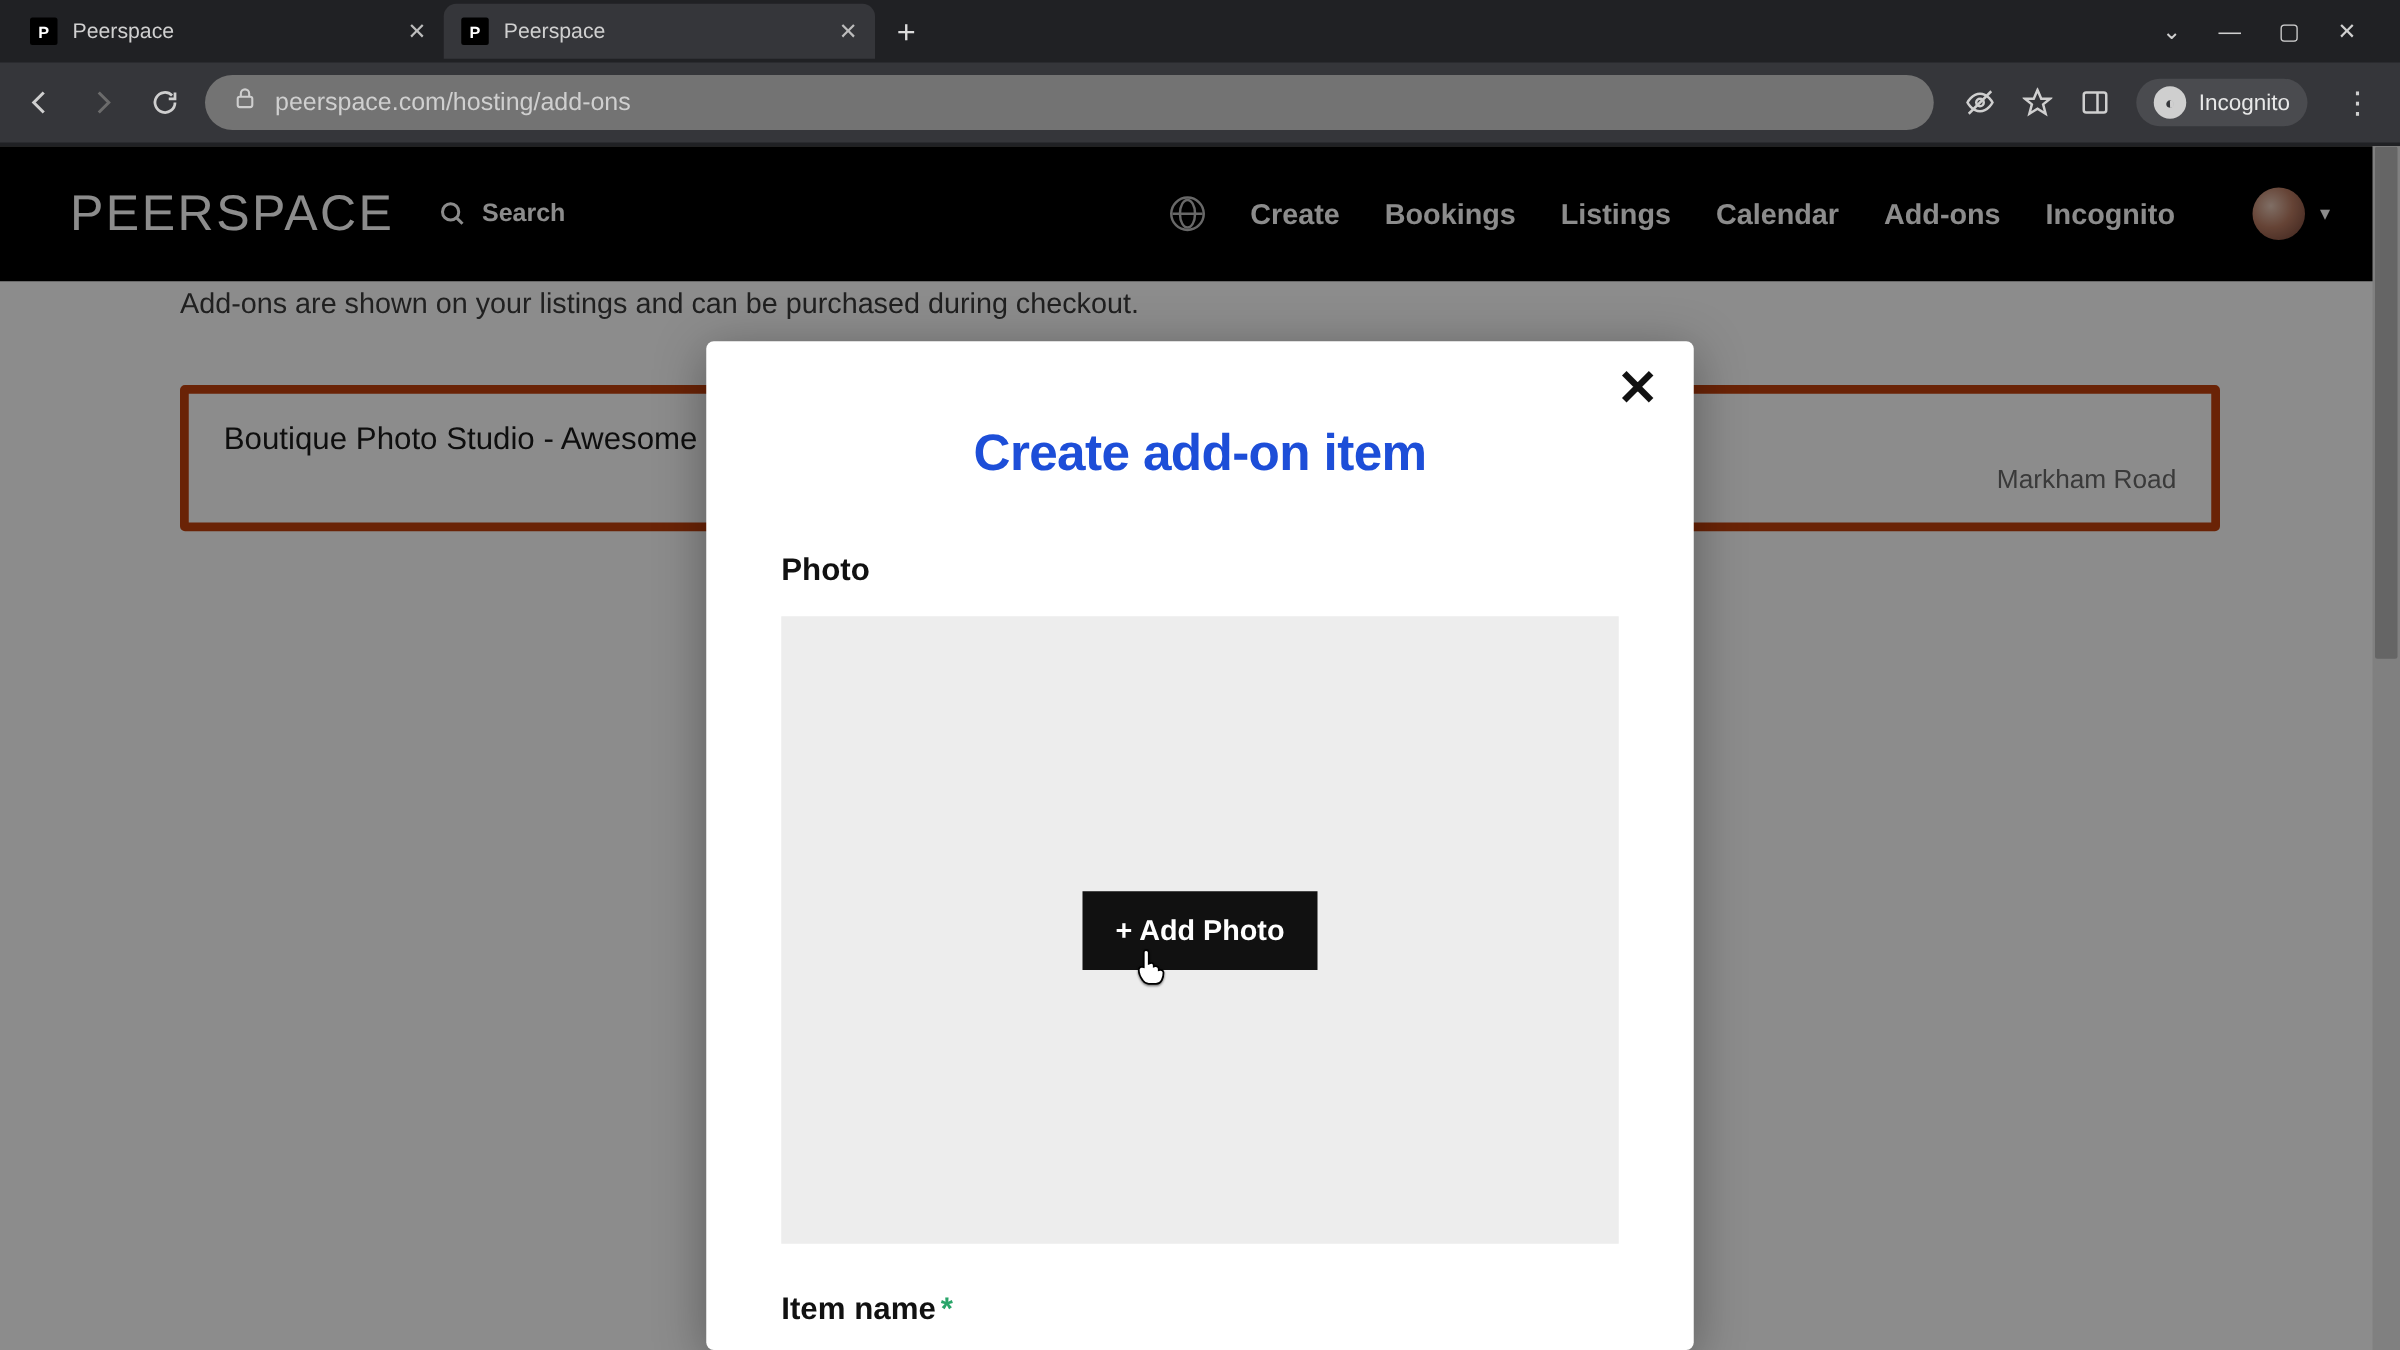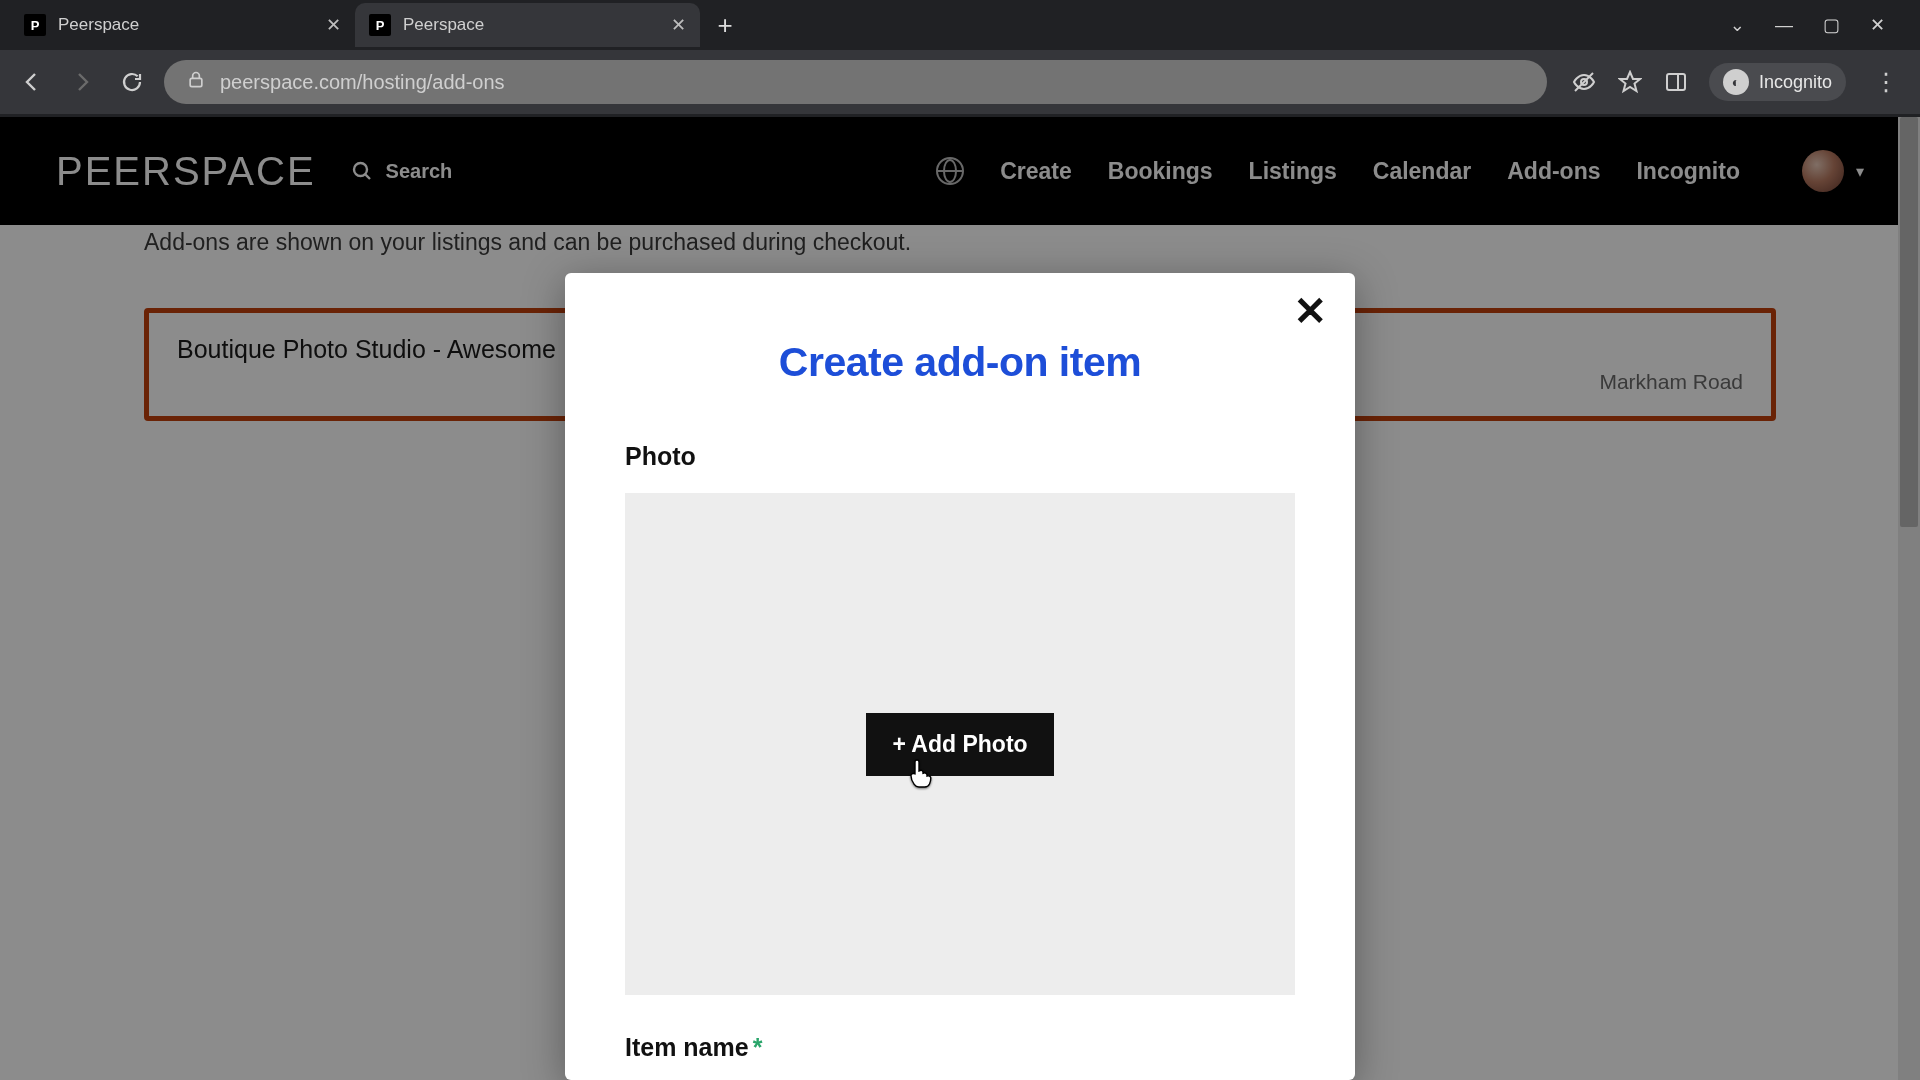--- a/index.html
+++ b/index.html
@@ -155,21 +155,21 @@
   .chevron { color: #fff; font-size: 16px; }
 
   .page-body {
     padding: 4px 144px 0 144px;
     color: #2b2b2b;
   }
   .page-blurb { font-size: 23px; color: #3b3b3b; }
 
   .listing-card {
     margin-top: 52px;
-    border: 5px solid #c2410c;
+    border: 7px solid #c2410c;
     border-radius: 4px;
     padding: 22px 28px;
     width: 100%;
   }
   .listing-title { font-size: 25px; color: #1a1a1a; }
   .listing-subtitle { margin-top: 6px; font-size: 21px; color: #6a6a6a; text-align: right; }
 
   
   .dim {
     position: absolute;

